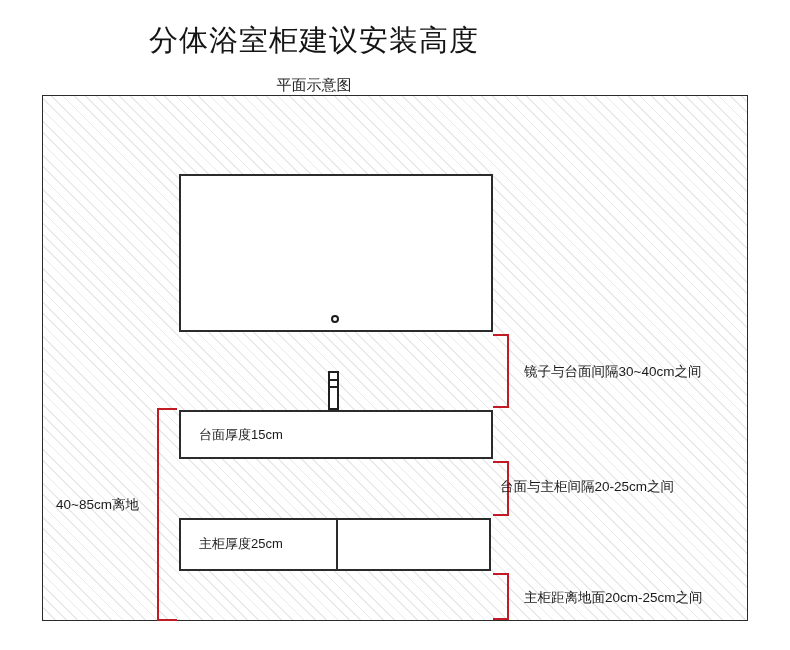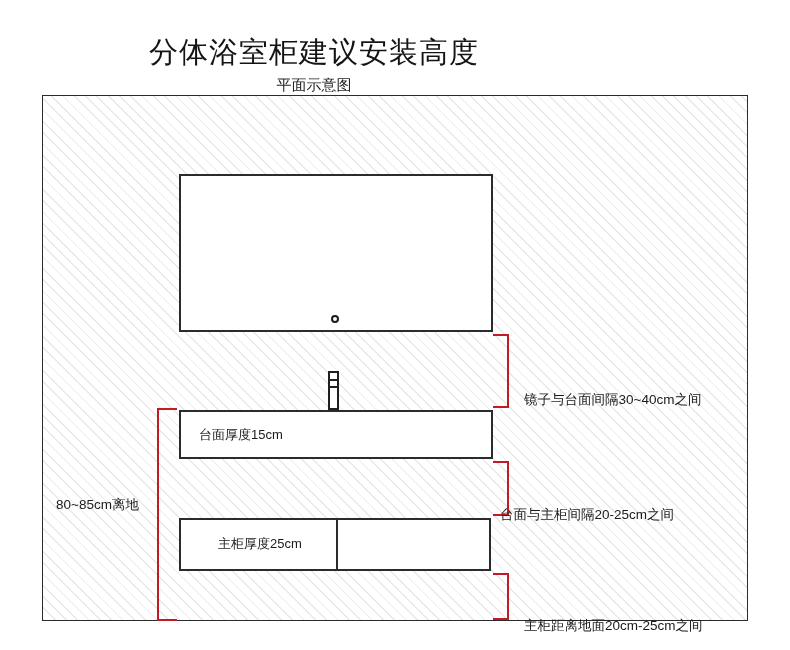--- a/index.html
+++ b/index.html
@@ -13,37 +13,37 @@
     font-family: "Liberation Sans", "DejaVu Sans", sans-serif;
     color: #1a1a1a;
     overflow: hidden;
     position: relative;
   }
 
   
   .title-block {
     position: absolute;
     left: 0;
-    top: 34px;
+    top: 22px;
     width: 628px;
     text-align: center;
   }
   .main-title {
     font-size: 29px;
     line-height: 36px;
     font-weight: 400;
     letter-spacing: 1px;
     color: #141414;
   }
   .sub-title {
     font-size: 15px;
     line-height: 22px;
     font-weight: 400;
     color: #1c1c1c;
-    margin-top: 4px;
+    margin-top: 16px;
   }
 
   
   .diagram-frame {
     position: absolute;
     left: 42px;
     top: 95px;
     width: 706px;
     height: 526px;
     border: 1.5px solid #2b2b2b;
@@ -79,21 +79,21 @@
   }
 
   .box-label {
     position: absolute;
     font-size: 13px;
     line-height: 18px;
     color: #1a1a1a;
     white-space: nowrap;
   }
   .counter-label { left: 199px; top: 426px; text-align: right; }
-  .cabinet-label { left: 199px; top: 535px; margin-left: 19px; }
+  .cabinet-label { left: 199px; top: 535px; }
 
   
   .sensor-dot {
     position: absolute;
     left: 331px;
     top: 315px;
     width: 4px;
     height: 4px;
     border: 2px solid #1c1c1c;
     border-radius: 50%;
@@ -144,21 +144,20 @@
     background: transparent;
   }
 
   
   .annotation {
     position: absolute;
     font-size: 13.5px;
     line-height: 20px;
     color: #1a1a1a;
     white-space: nowrap;
-    margin-top: 28px;
   }
   .anno-1 { left: 524px; top: 362px; }
   .anno-2 { left: 500px; top: 477px; }
   .anno-3 { left: 524px; top: 588px; text-align: right; }
 
   .left-annotation {
     position: absolute;
     left: 56px;
     top: 492px;
     font-size: 13.5px;
@@ -191,18 +190,18 @@
 <div class="unit-box cabinet-box"></div>
 <div class="cabinet-divider"></div>
 <div class="box-label cabinet-label">主柜厚度25cm</div>
 
 <div class="bracket-left"></div>
 <div class="bracket-right bracket-mirror-counter"></div>
 <div class="bracket-right bracket-counter-cab"></div>
 <div class="bracket-right bracket-cab-floor"></div>
 
 <div class="left-annotation">
-  <div>80~85cm离地</div>
+  <div>40~85cm离地</div>
 </div>
 
 <div class="annotation anno-1">镜子与台面间隔30~40cm之间</div>
 <div class="annotation anno-2">台面与主柜间隔20-25cm之间</div>
 <div class="annotation anno-3">主柜距离地面20cm-25cm之间</div>
 
 </body></html>

